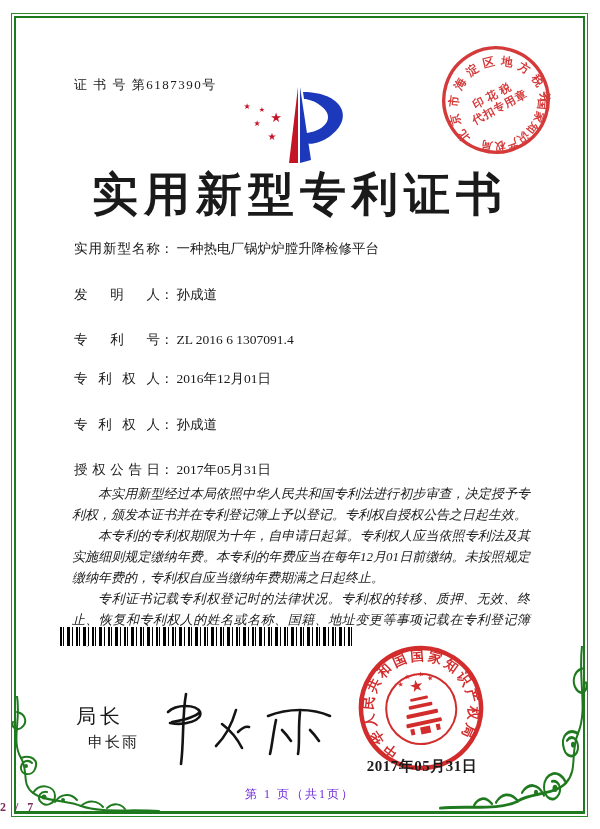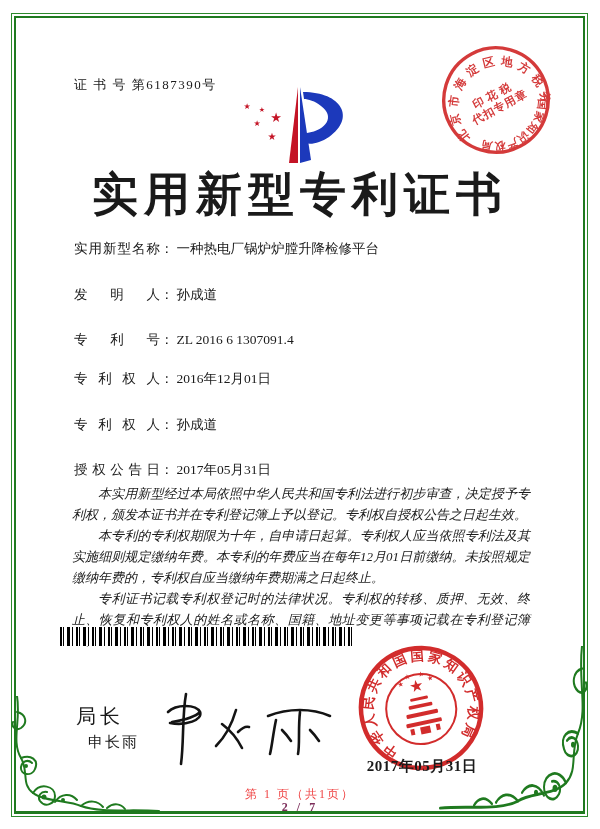--- a/index.html
+++ b/index.html
@@ -23,22 +23,22 @@
     background:repeating-linear-gradient(90deg,#000 0,#000 2px,#fff 2px,#fff 3px,#000 3px,#000 4px,
       #fff 4px,#fff 7px,#000 7px,#000 10px,#fff 10px,#fff 12px,#000 12px,#000 13px,#fff 13px,#fff 16px);}
   .director-title{position:absolute;left:76px;top:703px;font-size:20px;letter-spacing:4px;}
   .director-name{position:absolute;left:88px;top:733px;font-size:15px;letter-spacing:2px;}
   .signature{position:absolute;left:150px;top:686px;width:200px;height:84px;}
   .seal-main{position:absolute;left:356px;top:643px;width:130px;height:130px;}
   .seal-date{position:absolute;left:352px;top:757px;width:140px;text-align:center;
              font-size:15px;font-weight:bold;letter-spacing:0.5px;}
   .stamp-tax{position:absolute;left:438px;top:42px;width:116px;height:116px;}
   .footer-page{position:absolute;left:0;right:0;top:786px;text-align:center;font-size:12px;
-               color:#ef4444;letter-spacing:2px;}
-  .footer-counter{position:absolute;left:0;right:0;top:800px;text-align:center;font-size:12px;
+               color:#6d28d9;letter-spacing:2px;}
+  .footer-counter{position:absolute;left:0;right:0;top:800px;text-align:left;font-size:12px;
                   font-weight:bold;color:#7c2d5a;letter-spacing:3px;}
   .flourish-left{position:absolute;left:11px;bottom:11px;width:152px;height:122px;}
   .flourish-right{position:absolute;right:12px;bottom:11px;width:152px;height:172px;transform:scaleX(-1);}
   svg{display:block;}
 </style>
 </head>
 <body>
 
 <div class="page">
 

